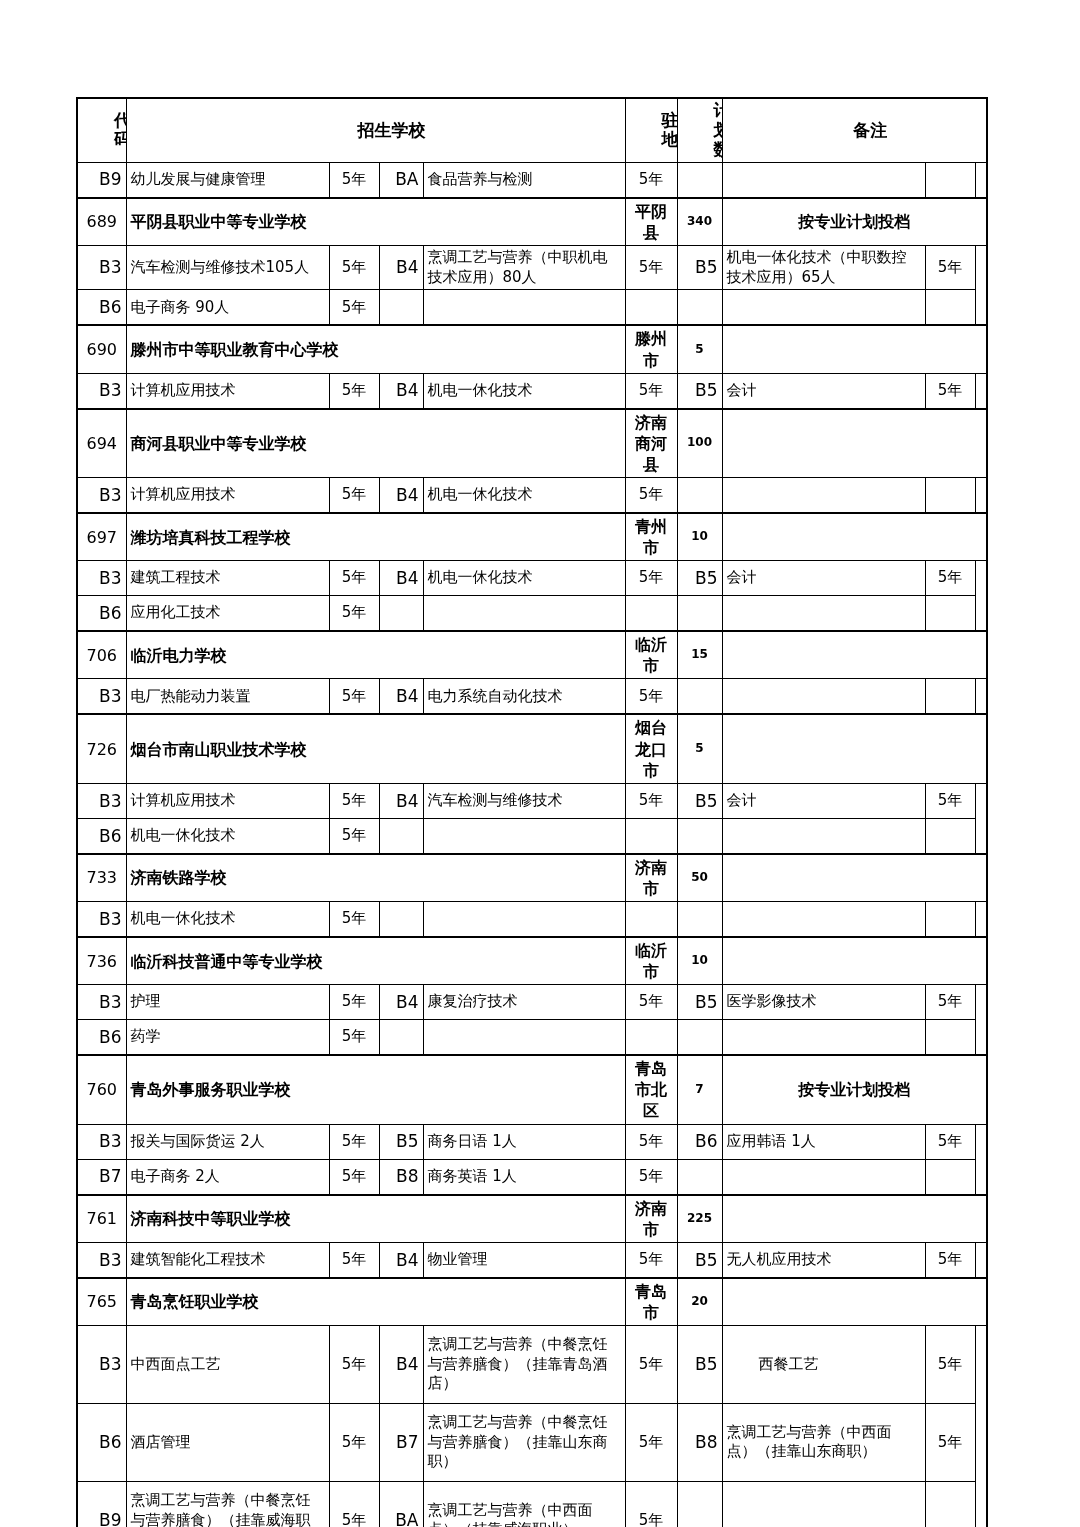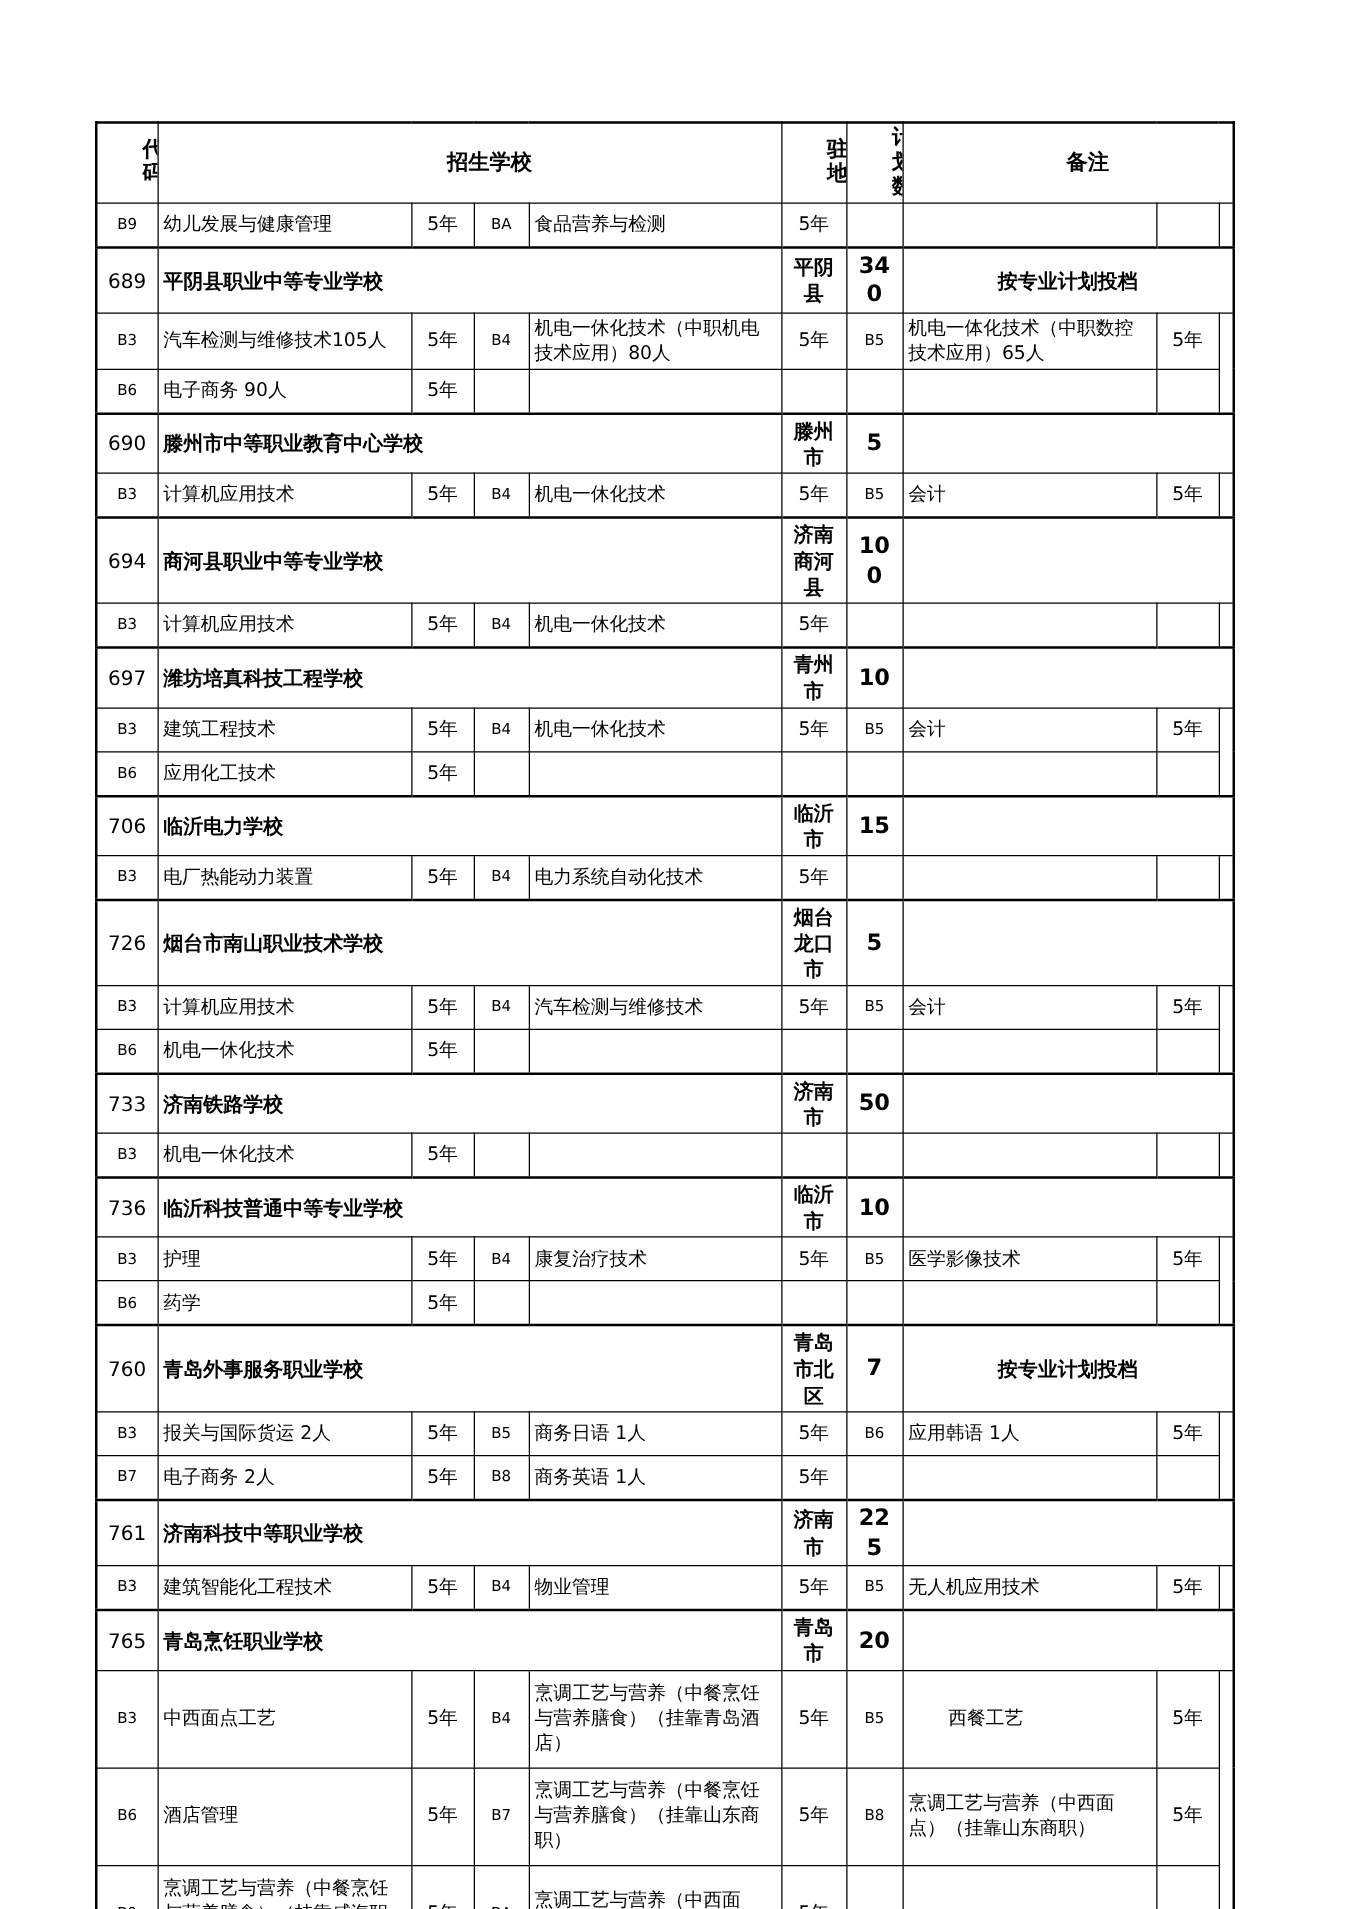--- a/index.html
+++ b/index.html
@@ -55,28 +55,28 @@
   tr.school td.code{
     text-align:center;font-weight:normal;font-size:16px;
   }
   tr.school td.name{
     font-weight:bold;font-size:16px;text-align:left;
   }
   tr.school td.place{
     text-align:center;font-weight:bold;font-size:16px;
   }
   tr.school td.num{
-    text-align:center;font-weight:bold;font-size:18px;
+    text-align:center;font-weight:bold;font-size:12px;
   }
   tr.school td.note{
     text-align:center;font-weight:bold;font-size:16px;
   }
   
   tr.major td{height:30px;}
-  tr.major td.code{text-align:center;font-size:12px;}
+  tr.major td.code{text-align:right;font-size:17px;}
   tr.major td.yr{text-align:center;font-size:15px;}
   tr.major td.maj{text-align:left;font-size:15px;}
   td.vb{vertical-align:bottom;}
   td.vm{vertical-align:middle;}
   
   tr.sep-top > td{border-top:2px solid #000;}
   tr.blk-end > td{border-bottom:2px solid #000;}
 </style>
 </head>
 <body>
@@ -118,21 +118,21 @@
           <td class="name" colspan="4">平阴县职业中等专业学校</td>
           <td class="place">平阴县</td>
           <td class="num">340</td>
           <td class="note" colspan="3">按专业计划投档</td>
         </tr>
         <tr class="major">
           <td class="code vm">B3</td>
           <td class="maj vm">汽车检测与维修技术105人</td>
           <td class="yr vm">5年</td>
           <td class="code vm">B4</td>
-          <td class="maj vm">机电一休化技术（中职机电技术应用）80人</td>
+          <td class="maj vm">烹调工艺与营养（中职机电技术应用）80人</td>
           <td class="yr vm">5年</td>
           <td class="code vm">B5</td>
           <td class="maj vm">机电一体化技术（中职数控技术应用）65人</td>
           <td class="yr vm">5年</td>
         </tr>
         <tr class="major blk-end">
           <td class="code vm">B6</td>
           <td class="maj vm">电子商务  90人</td>
           <td class="yr vm">5年</td>
           <td class="code vm"></td>

